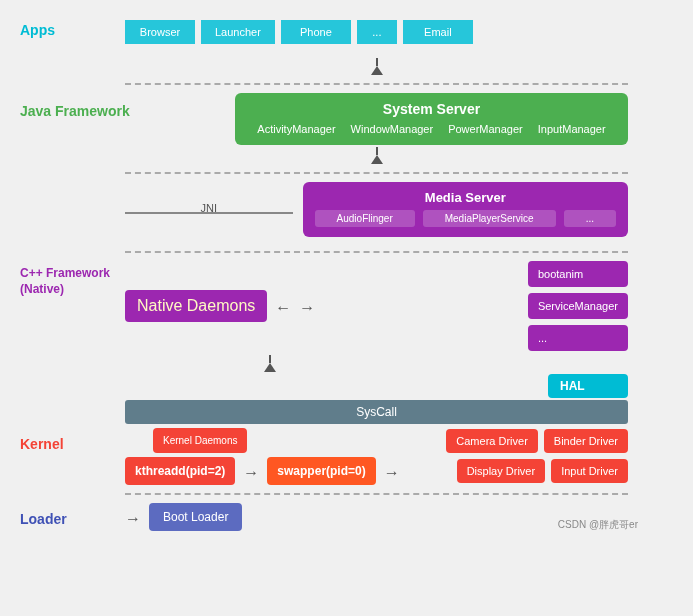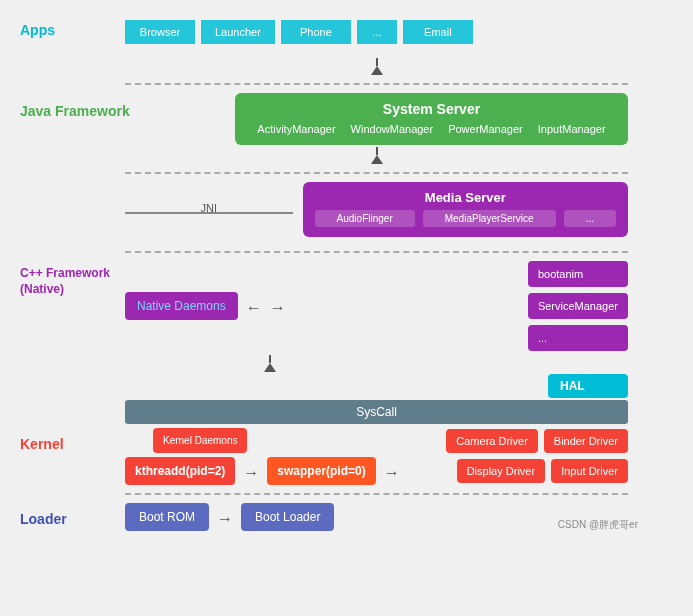--- a/index.html
+++ b/index.html
@@ -74,24 +74,24 @@
       text-align: center;
       font-weight: bold;
       font-size: 13px;
     }
     .zygote-sub {
       font-size: 10px;
       font-weight: normal;
     }
     .native-box {
       background: #9c27b0;
-      color: #7dd3fc;
+      color: #fef9c3;
       border-radius: 4px;
       padding: 7px 12px;
-      font-size: 12px;
+      font-size: 16px;
     }
     .init-box {
       background: #9c27b0;
       color: white;
       border-radius: 4px;
       padding: 7px 12px;
       font-size: 12px;
     }
     .bootanim-box {
       background: #9c27b0;
@@ -265,21 +265,20 @@
         <div style="background:#f44336; color:white; border-radius:4px; padding:6px 10px; font-size:11px;">Input Driver</div>
       </div>
     </div>
   </div>
 
   <div class="dashed-line"></div>
 
   <div style="position:relative; margin-bottom:4px;">
     <span class="left-label" style="color:#3f51b5; top:8px;">Loader</span>
     <div style="margin-left:110px; display:flex; align-items:center; gap:8px;">
-      <div style="background:#5c6bc0; color:white; border-radius:4px; padding:7px 14px; font-size:12px;">Boot ROM</div>
       <span style="font-size:16px; color:#555;">→</span>
       <div style="background:#5c6bc0; color:white; border-radius:4px; padding:7px 14px; font-size:12px;">Boot Loader</div>
     </div>
   </div>
 
   <div class="watermark">CSDN @胖虎哥er</div>
 
 </div>
 
 </body></html>

